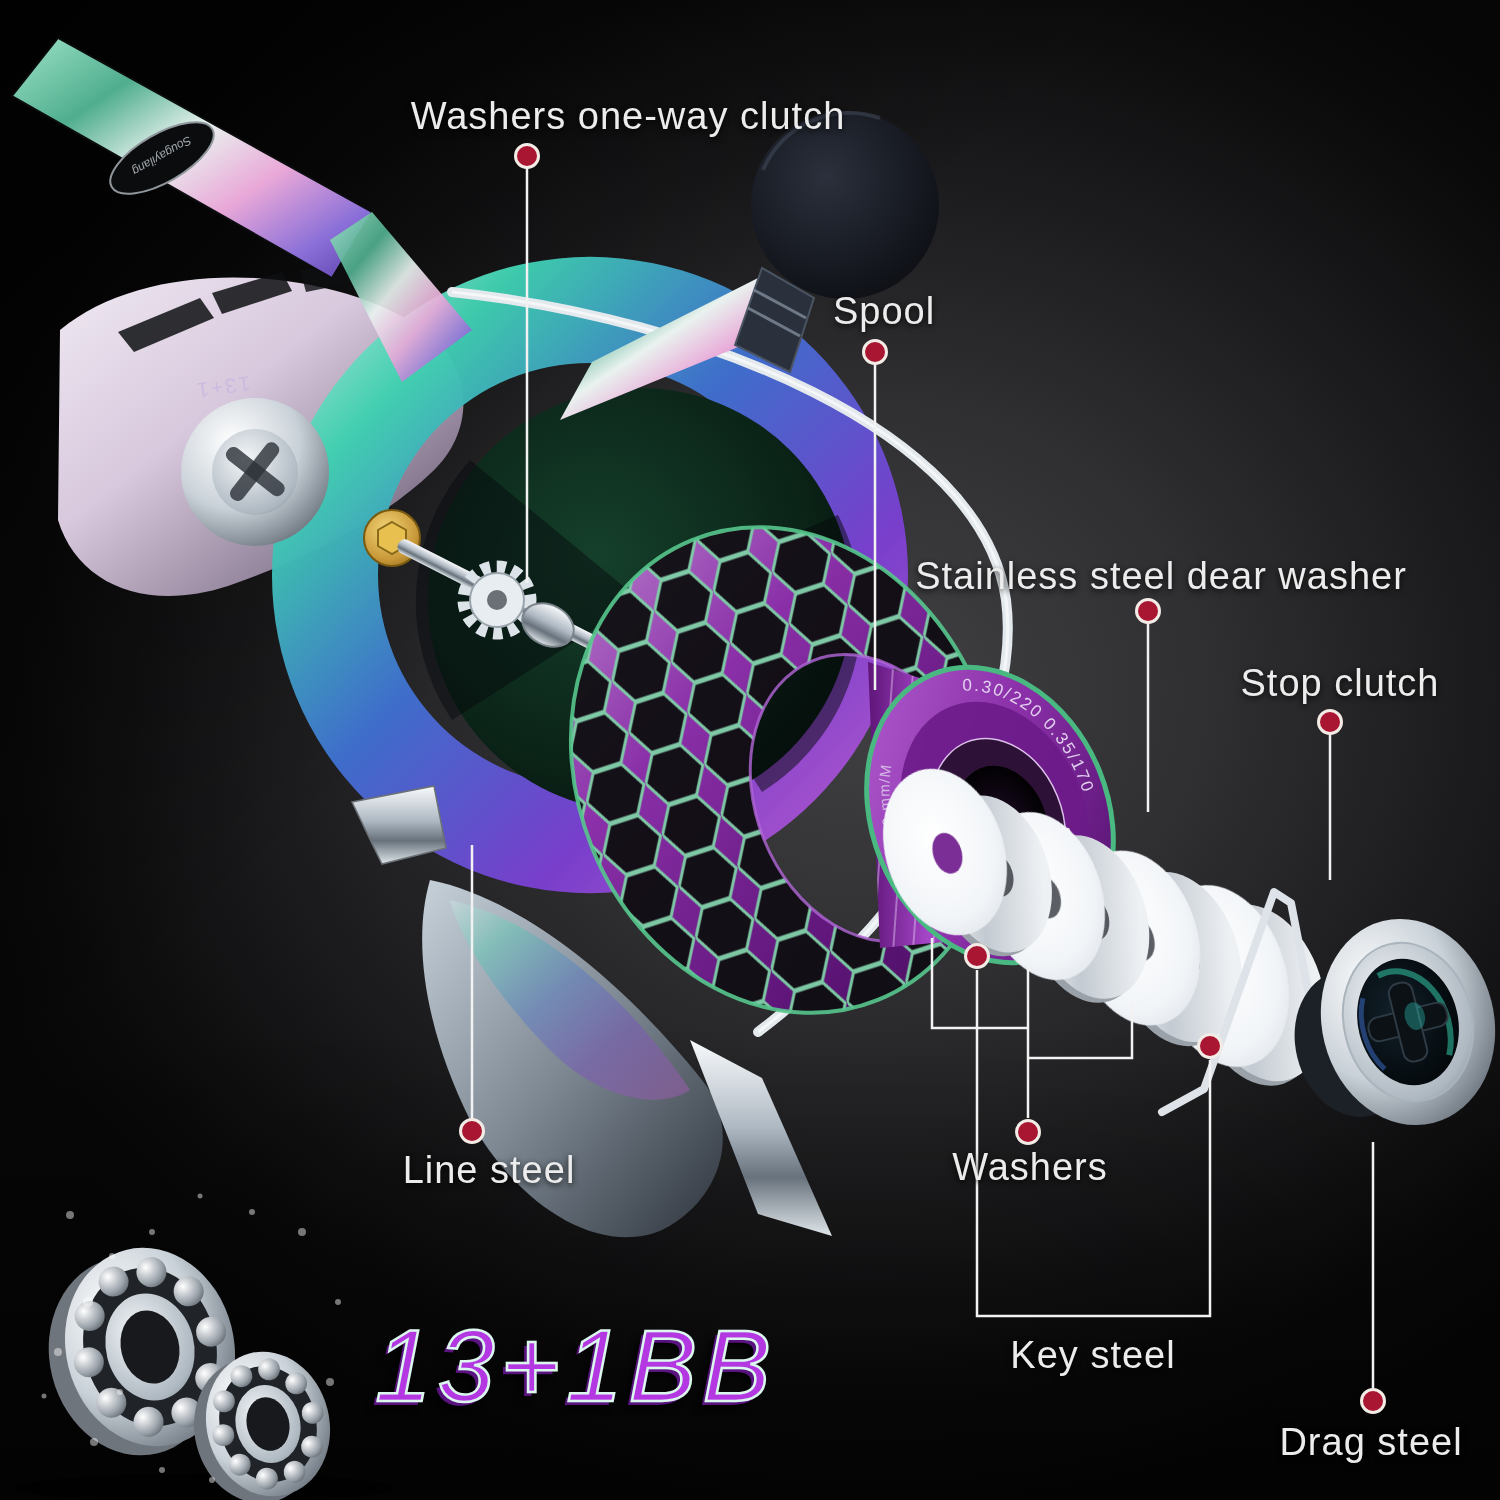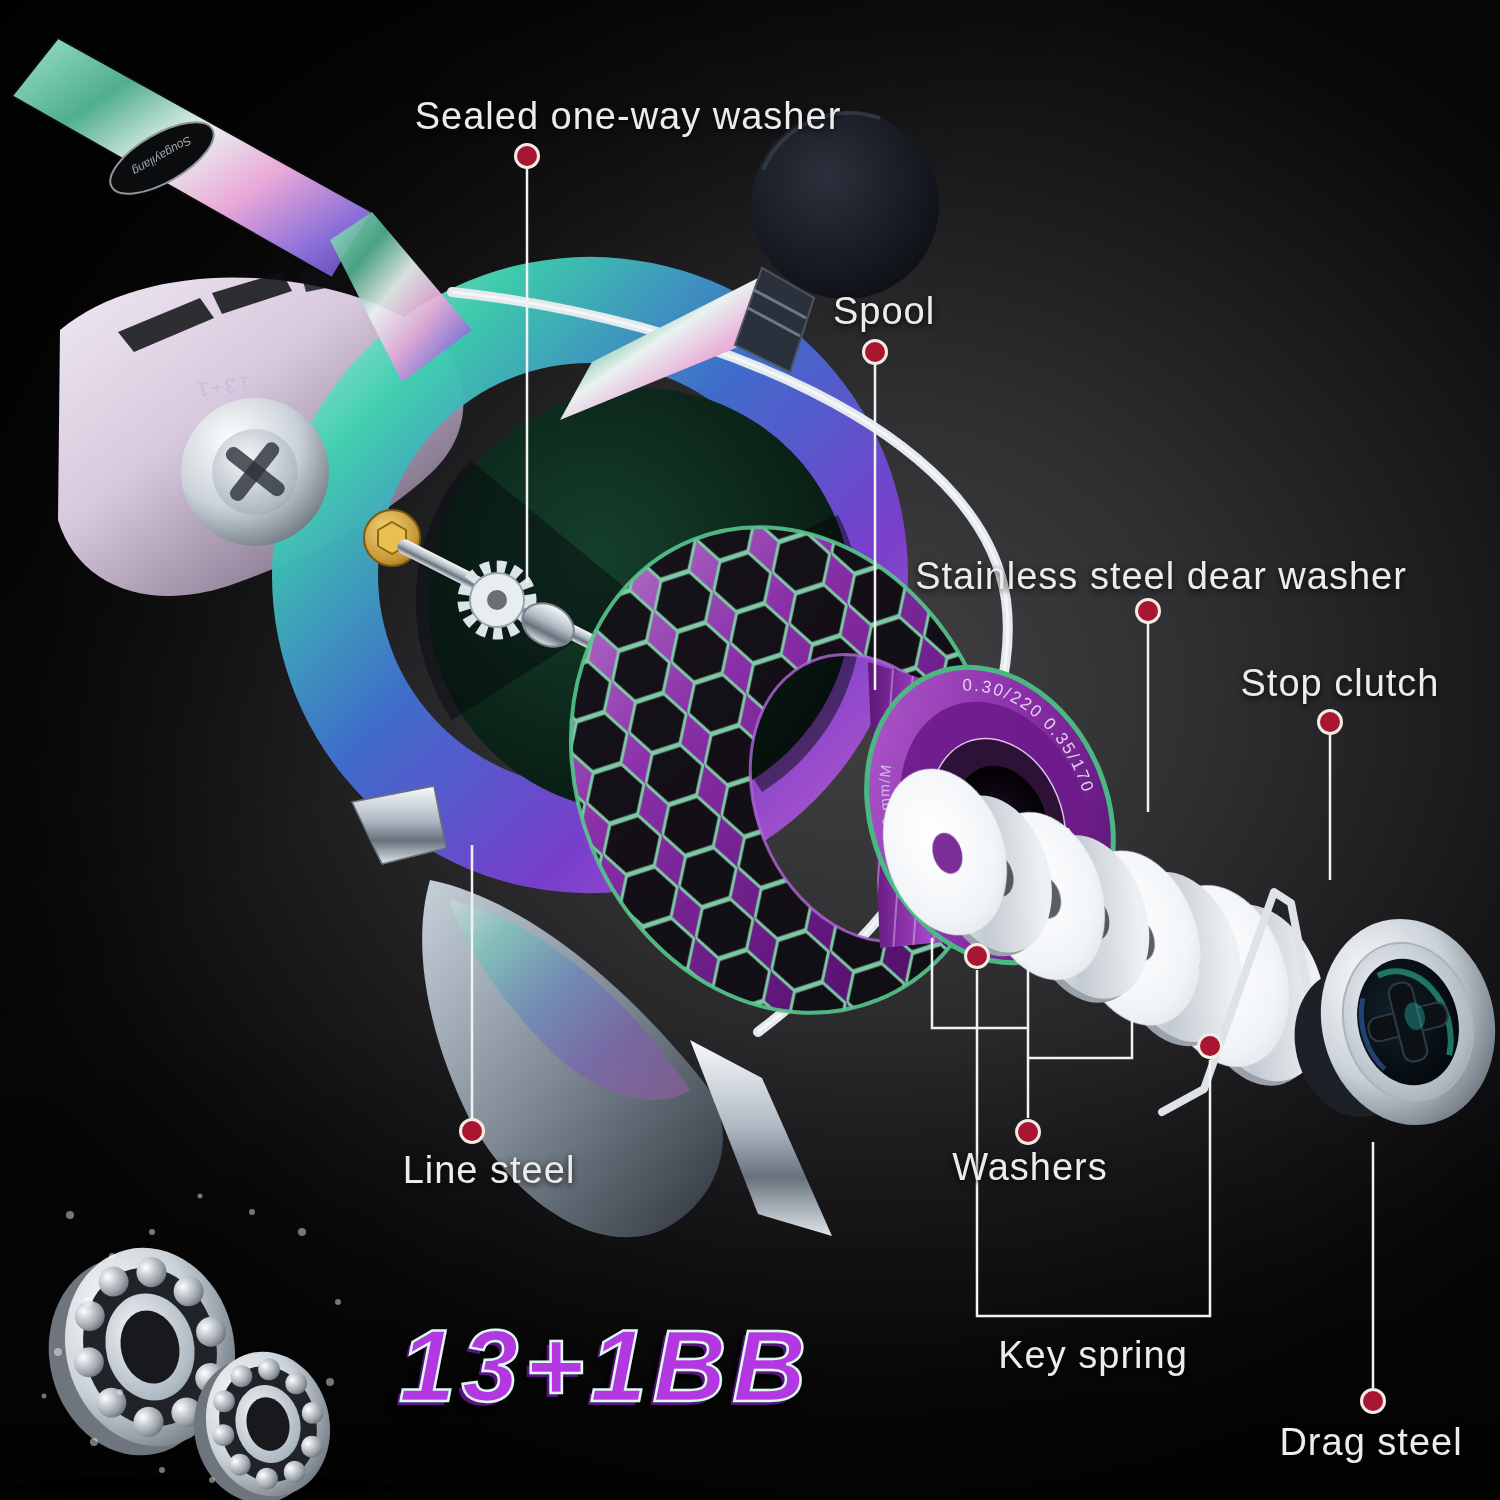--- a/index.html
+++ b/index.html
@@ -11,22 +11,22 @@
       linear-gradient(to bottom, rgba(0,0,0,0) 68%, rgba(0,0,0,.5) 100%),
       radial-gradient(ellipse 960px 820px at 58% 46%, #414144 0%, #303033 34%, #1c1c1e 62%, #0a0a0b 88%, #060607 100%);
   }
   .art{position:absolute;left:0;top:0;}
   .callout{
     position:absolute;transform:translate(-50%,-50%);
     color:#ececec;font-size:38px;letter-spacing:1px;white-space:nowrap;
     text-shadow:0 2px 6px rgba(0,0,0,.85);
   }
   .badge{
-    position:absolute;left:399px;top:1308px;
-    font-size:102px;font-weight:bold;font-style:italic;letter-spacing:6px;
+    position:absolute;left:375px;top:1308px;
+    font-size:102px;font-weight:normal;font-style:italic;letter-spacing:6px;
     color:#b438e2;-webkit-text-stroke:2.5px #dcf7ee;
     text-shadow:-4px 4px 0 #58137e, -8px 8px 6px rgba(0,0,0,.8);
     white-space:nowrap;
   }
   .felt{filter:blur(.5px);}
 </style>
 </head>
 <body>
 
 <div class="stage">
@@ -367,24 +367,24 @@
     <circle cx="1148" cy="611" r="11.5"></circle>
     <circle cx="1330" cy="722" r="11.5"></circle>
     <circle cx="472" cy="1131" r="11.5"></circle>
     <circle cx="1028" cy="1132" r="11.5"></circle>
     <circle cx="977" cy="956" r="11.5"></circle>
     <circle cx="1210" cy="1046" r="11.5"></circle>
     <circle cx="1373" cy="1401" r="11.5"></circle>
   </g>
 </svg>
 
-<div class="callout" style="left:628px;top:116px">Sealed one-way washer</div>
+<div class="callout" style="left:628px;top:116px">Washers one-way clutch</div>
 <div class="callout" style="left:884px;top:311px">Spool</div>
 <div class="callout" style="left:1161px;top:576px">Stainless steel dear washer</div>
 <div class="callout" style="left:1340px;top:683px">Stop clutch</div>
 <div class="callout" style="left:489px;top:1170px">Line steel</div>
 <div class="callout" style="left:1030px;top:1167px">Washers</div>
-<div class="callout" style="left:1093px;top:1355px">Key spring</div>
+<div class="callout" style="left:1093px;top:1355px">Key steel</div>
 <div class="callout" style="left:1371px;top:1442px">Drag steel</div>
 
 <div class="badge">13+1BB</div>
 
 </div>
 
 </body></html>

